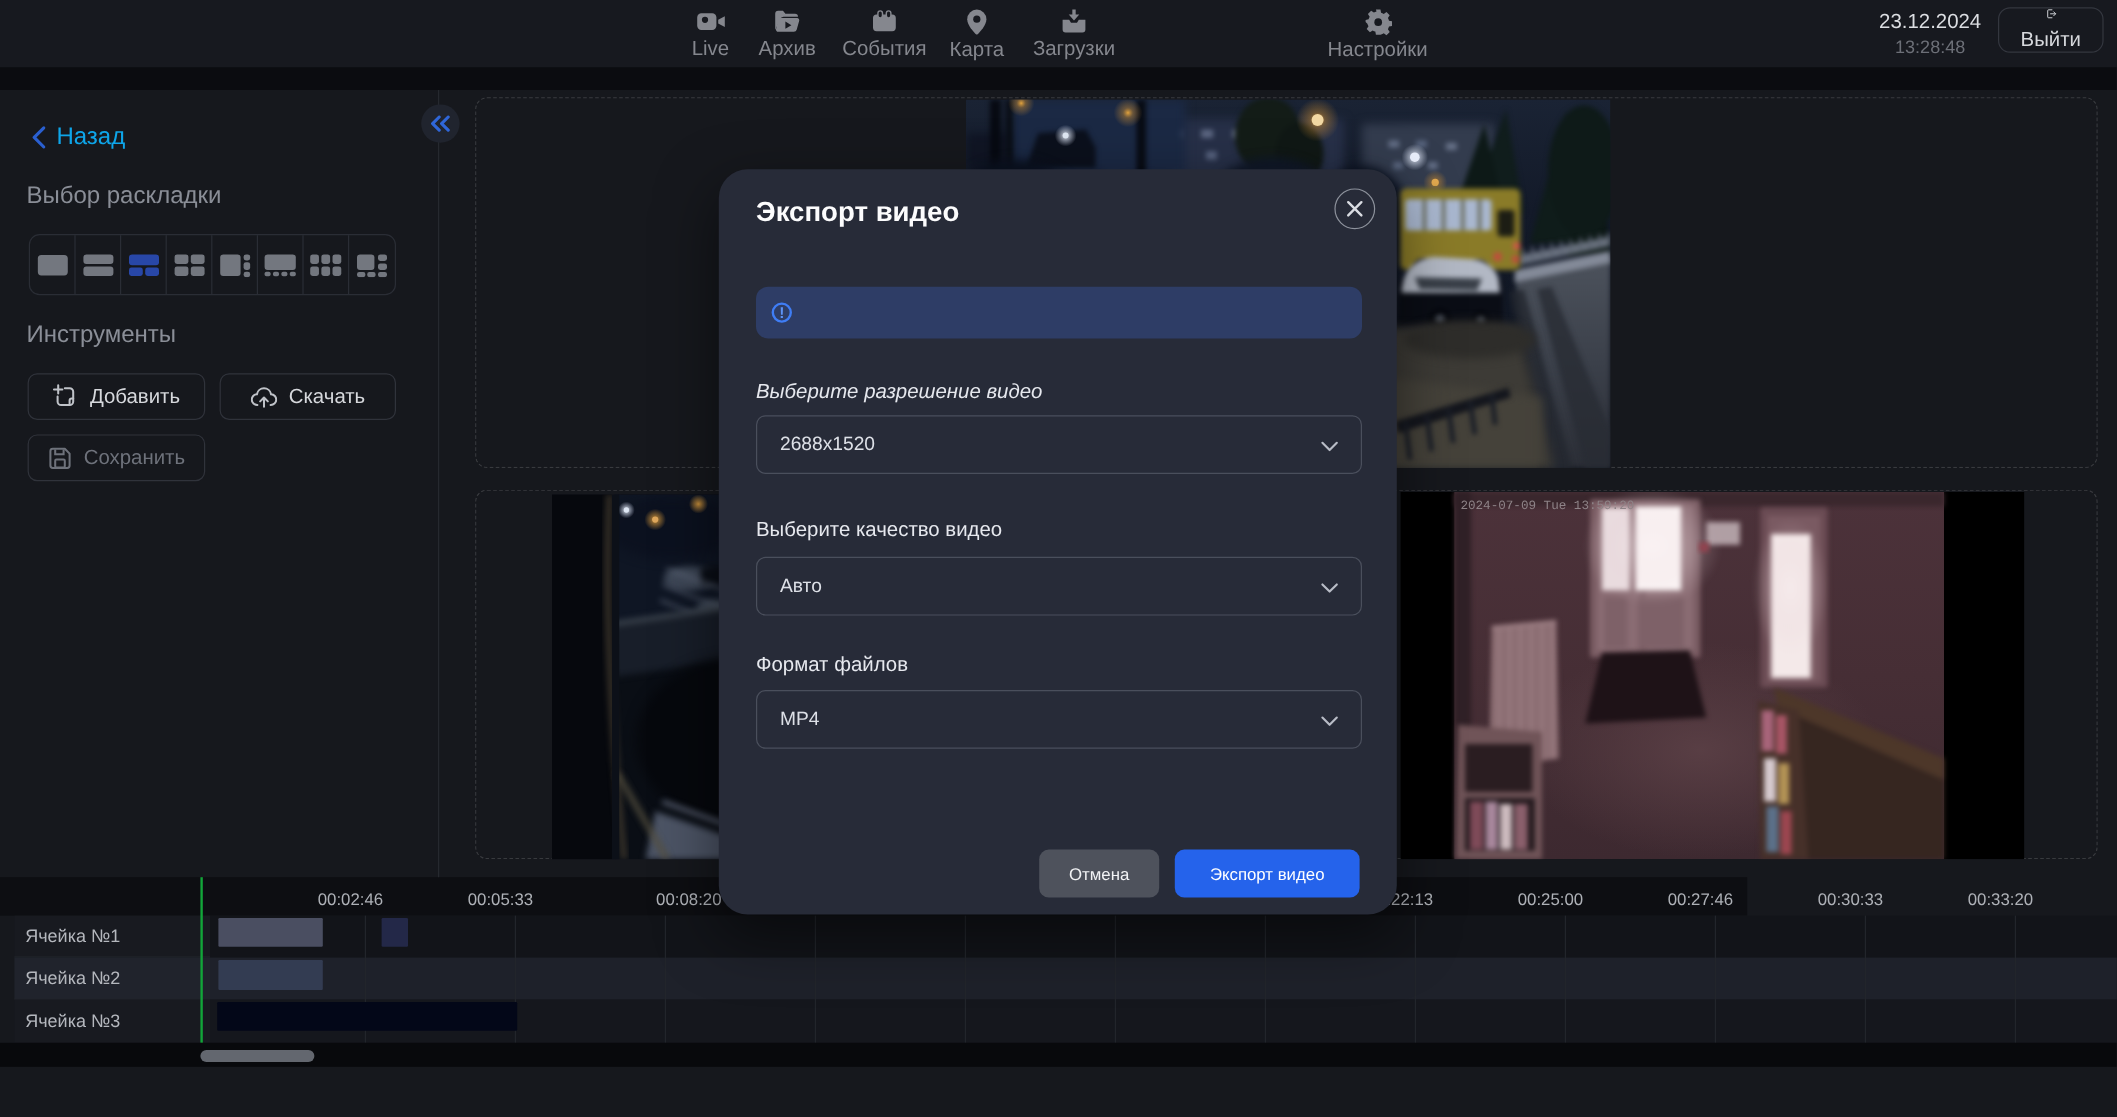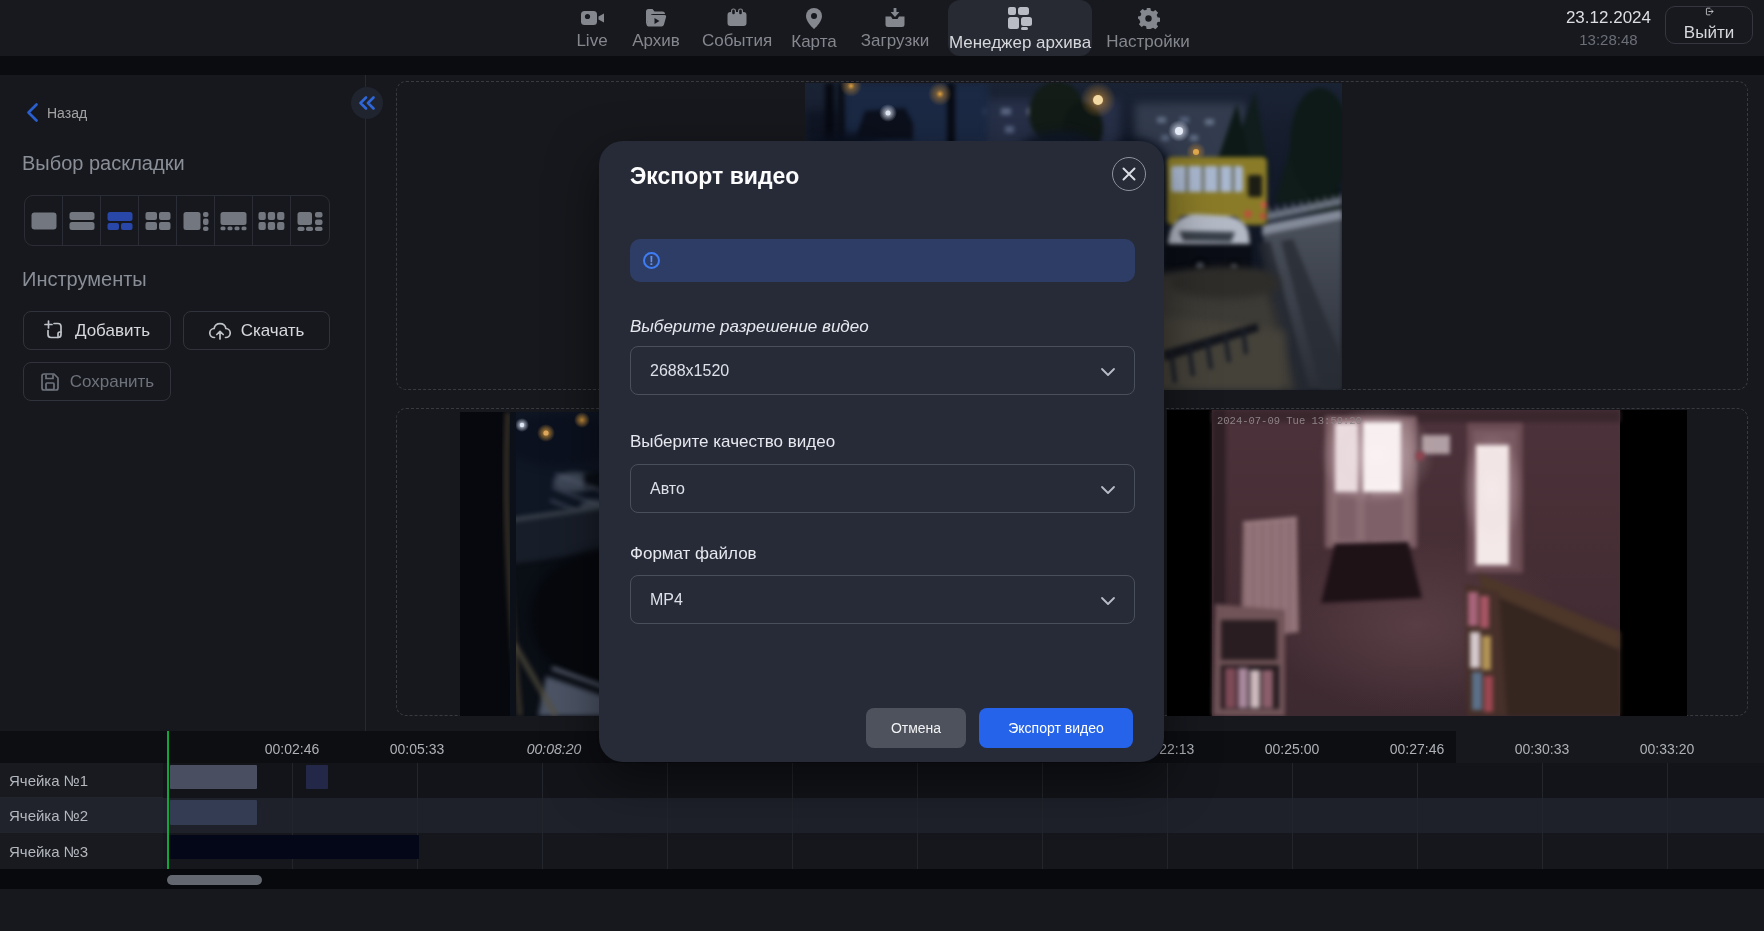--- a/index.html
+++ b/index.html
@@ -19,21 +19,21 @@
   .nav.sel { background:#272a32; border-radius:12px; color:#d6d8dc; }
   #datebox { position:absolute; right:113px; top:8px; text-align:center; }
   #datebox .d { color:#dcdee2; font-size:17px; }
   #datebox .t { color:#6c6f77; font-size:15px; margin-top:3px; }
   #exitbtn { position:absolute; right:11px; top:6px; width:88px; height:38px;
      border:1px solid #34373f; border-radius:10px; display:flex; align-items:center;
      justify-content:center; color:#d6d8dc; font-size:17px; gap:7px;flex-direction:column; }
 
   
   #sidebar { left:0; top:75px; width:366px; height:656px; border-right:1px solid #26292f; }
-  #back { position:absolute; left:26px; top:103px; color:#a3a3a3; font-size:14px;
+  #back { position:absolute; left:26px; top:103px; color:#0ea5e9; font-size:20px;
      display:flex; align-items:center; gap:9px;text-align:right; }
   .sechead { position:absolute; color:#8a8e97; font-size:20px; }
   #laygroup { position:absolute; left:24px; top:195px; width:306px; height:51px;
      border:1px solid #2a2d35; border-radius:9px; display:flex; }
   .laycell { width:38.25px; height:100%; border-right:1px solid #2a2d35;
      display:flex; align-items:center; justify-content:center; }
   .laycell:last-child { border-right:none; }
   .toolbtn { position:absolute; height:39px; border:1px solid #30333b; border-radius:8px;
      display:flex; align-items:center; justify-content:center; gap:10px;
      color:#d6d8dc; font-size:17px; }
@@ -41,21 +41,21 @@
      border-radius:50%; background:#20242e; color:#2f66d8; font-size:21px; font-weight:bold;
      display:flex; align-items:center; justify-content:center; }
 
   
   .cell { position:absolute; border:1px dashed rgba(255,255,255,0.15); border-radius:10px; }
 
   
   #tl-labels { left:0; top:731px; width:1456px; height:32px; background:#0d0e12; }
   .tlab { position:absolute; top:10px; width:90px; margin-left:-45px; text-align:center;
      color:#aeb1b7; font-size:14px; }
-  #tl-rows { left:0; top:763px; width:1536px; height:106px; }
+  #tl-rows { left:12px; top:763px; width:1536px; height:106px; }
   .trow { position:absolute; left:163px; width:1601px; height:35px; }
   .tname { position:absolute; left:0; width:163px; height:35px; color:#b4b7bd;
      font-size:15px; display:flex; align-items:center; padding-left:9px; }
   .gline { position:absolute; top:0; width:1px; height:106px; background:#22252b; }
   .bar { position:absolute; border-radius:1px; }
   #playhead { left:167px; top:731px; width:2px; height:138px; background:#12a539; }
   #scrollstrip { left:0; top:869px; width:1764px; height:20px; background:#08090c; }
   #scrollthumb { left:167px; top:875px; width:95px; height:10px; border-radius:5px; background:#63676f; }
   #btoolbar { left:0; top:889px; width:1764px; height:42px; background:#23262d;
      display:flex; align-items:center; }
@@ -353,21 +353,21 @@
           <rect x="317" y="266" width="9" height="36" fill="#9c4650"></rect>
         </g>
         <text x="50" y="14" font-family="Liberation Mono, monospace" font-size="10.5" fill="#8e8387">2024-07-09 Tue 13:59:20</text>
       </g>
     </svg>
   </div>
 
   <div class="abs" id="tl-labels">
     <span class="tlab" style="left:292px;">00:02:46</span>
     <span class="tlab" style="left:417px;">00:05:33</span>
-    <span class="tlab" style="left:554px;font-style:italic;">00:08:20</span>
+    <span class="tlab" style="left:574px;">00:08:20</span>
     <span class="tlab" style="left:667px;">00:11:06</span>
     <span class="tlab" style="left:792px;">00:13:53</span>
     <span class="tlab" style="left:917px;">00:16:40</span>
     <span class="tlab" style="left:1042px;">00:19:26</span>
     <span class="tlab" style="left:1167px;">00:22:13</span>
     <span class="tlab" style="left:1292px;">00:25:00</span>
     <span class="tlab" style="left:1417px;">00:27:46</span>
     <span class="tlab" style="left:1542px;">00:30:33</span>
     <span class="tlab" style="left:1667px;">00:33:20</span>
   </div>
@@ -432,32 +432,20 @@
         </svg>
       <span class="lbl">Карта</span>
     </div>
     <div class="nav" style="left:855px; width:80px;">
       <svg width="24" height="22" viewBox="0 0 24 22">
           <path d="M10.6 1 h2.8 v4 h3 L12 10 7.6 5 h3 Z" fill="#85878e"></path>
           <path d="M2.5 9.5 h5.5 l1.5 2.5 h5 l1.5 -2.5 h5.5 v8 a2.5 2.5 0 0 1 -2.5 2.5 h-14 a2.5 2.5 0 0 1 -2.5 -2.5 Z" fill="#85878e"></path>
         </svg>
       <span class="lbl">Загрузки</span>
     </div>
-    <div class="nav sel" style="left:948px; width:144px;">
-      <svg width="26" height="25" viewBox="0 0 26 25">
-          <g fill="#b9bcc4">
-            <rect x="1" y="1" width="8" height="8" rx="2"></rect>
-            <rect x="1" y="11" width="11" height="12" rx="2.5"></rect>
-            <rect x="11" y="1" width="11" height="8" rx="2.5"></rect>
-            <rect x="14" y="11" width="11" height="9" rx="2.5"></rect>
-            <rect x="14" y="21" width="7" height="3" rx="1.5"></rect>
-          </g>
-        </svg>
-      <span class="lbl">Менеджер архива</span>
-    </div>
     <div class="nav" style="left:1104px; width:88px;">
       <svg width="23" height="23" viewBox="0 0 23 23">
           <path fill="#85878e" d="M9.6 1 h3.8 l0.5 2.7 a8 8 0 0 1 2.2 0.9 l2.3 -1.5 2.7 2.7 -1.5 2.3 a8 8 0 0 1 0.9 2.2 l2.7 0.5 v3.8 l-2.7 0.5 a8 8 0 0 1 -0.9 2.2 l1.5 2.3 -2.7 2.7 -2.3 -1.5 a8 8 0 0 1 -2.2 0.9 L13.4 22 H9.6 l-0.5 -2.7 a8 8 0 0 1 -2.2 -0.9 l-2.3 1.5 -2.7 -2.7 1.5 -2.3 a8 8 0 0 1 -0.9 -2.2 L1 11.4 V9.6 l2.5 -0.5 a8 8 0 0 1 0.9 -2.2 L2.9 4.6 5.6 1.9 7.9 3.4 a8 8 0 0 1 2.2 -0.9 Z"></path>
           <circle cx="11.5" cy="11.5" r="3.2" fill="#17191f"></circle>
         </svg>
       <span class="lbl">Настройки</span>
     </div>
     <div id="datebox">
         <div class="d">23.12.2024</div>
         <div class="t">13:28:48</div>

